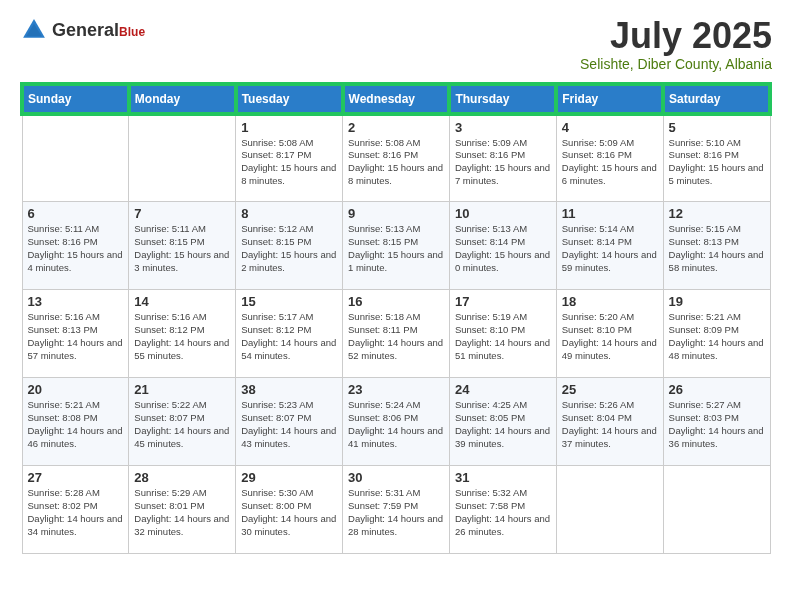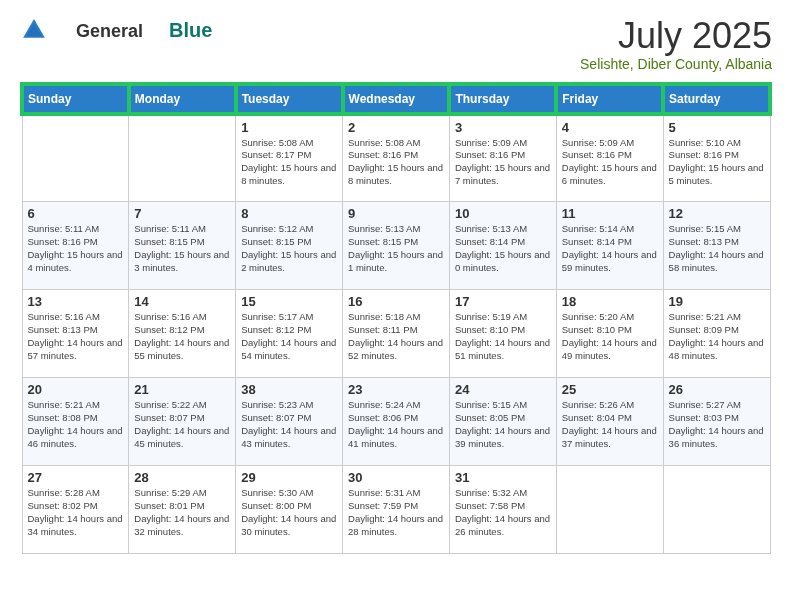--- a/index.html
+++ b/index.html
@@ -18,39 +18,37 @@
     }
     .logo {
       display: flex;
       align-items: center;
       gap: 4px;
     }
     .logo-text-general {
       font-size: 18px;
       font-weight: bold;
       color: #333;
-      margin-left: 24px;
     }
     .logo-text-blue {
-      font-size: 20px;
-      font-weight: bold;
-      color: #0f766e;
-      padding-left: 26px;
+      font-size: 12px;
+      font-weight: bold;
+      color: #b91c1c;
     }
     .logo-icon {
       width: 28px;
       height: 28px;
     }
     .title-block {
       text-align: right;
     }
     .month-title {
       font-size: 36px;
       color: #333;
-      font-weight: normal;
+      font-weight: bold;
       line-height: 1.1;
     }
     .location-title {
       font-size: 14px;
       color: #4d7c0f;
     }
     .calendar {
       width: 100%;
       border-collapse: collapse;
       border: 1px solid #ccc;
@@ -267,21 +265,21 @@
 Daylight: 14 hours and 43 minutes.</div>
         </td>
         <td>
           <span class="day-number">23</span>
           <div class="day-info">Sunrise: 5:24 AM
 Sunset: 8:06 PM
 Daylight: 14 hours and 41 minutes.</div>
         </td>
         <td>
           <span class="day-number">24</span>
-          <div class="day-info">Sunrise: 5:15 AM
+          <div class="day-info">Sunrise: 4:25 AM
 Sunset: 8:05 PM
 Daylight: 14 hours and 39 minutes.</div>
         </td>
         <td>
           <span class="day-number">25</span>
           <div class="day-info">Sunrise: 5:26 AM
 Sunset: 8:04 PM
 Daylight: 14 hours and 37 minutes.</div>
         </td>
         <td>

